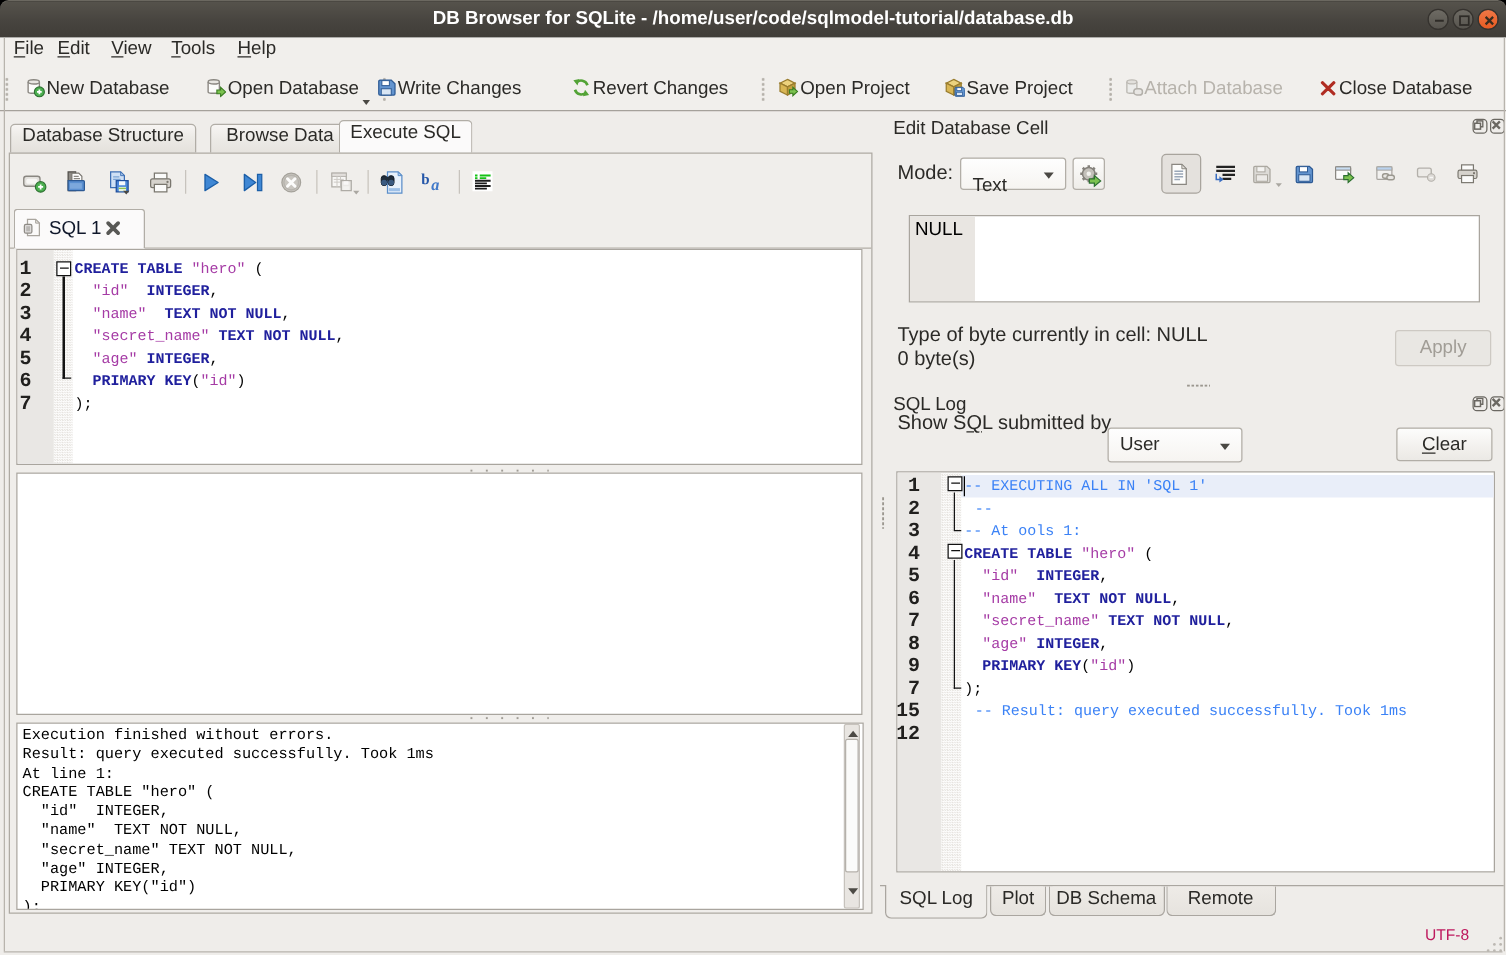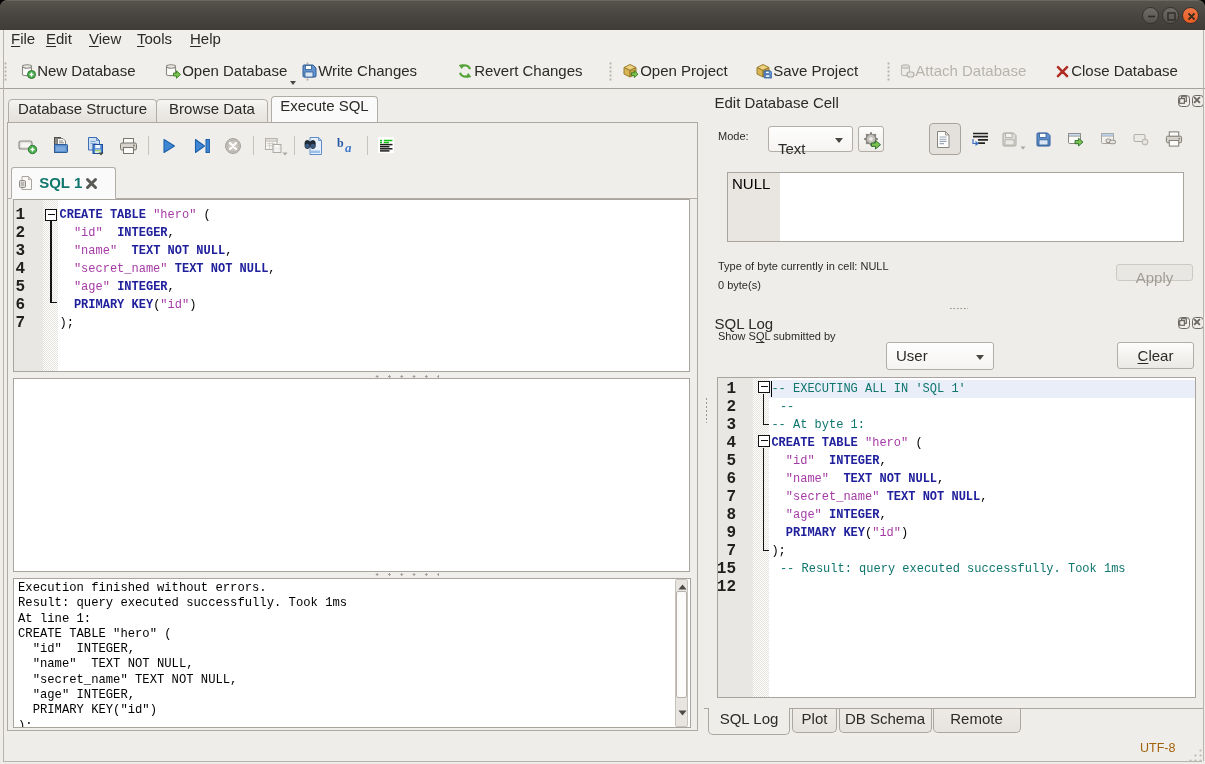--- a/index.html
+++ b/index.html
@@ -45,33 +45,33 @@
   font-family:"Liberation Mono",monospace;font-weight:bold;font-size:16px;color:#21201e}
 .gutter div{position:absolute;right:17px}
 .foldm{position:absolute;top:0;bottom:0;
   background-image:conic-gradient(#e6e3df 25%,transparent 0 50%,#e6e3df 0 75%,transparent 0);
   background-size:2px 2px}
 .code{position:absolute;font-family:"Liberation Mono",monospace;font-size:12px;
   white-space:pre;color:#000}
 .code div{position:absolute;height:18px;line-height:18px}
 .kw{color:#20209d;font-weight:bold}
 .str{color:#a53ba5}
-.cm{color:#0f766e}
+.cm{color:#3b82f6}
 .foldbox{position:absolute;width:12px;height:12px;border:1.5px solid #111;background:#fff;z-index:2}
 .foldbox::after{content:"";position:absolute;left:1.5px;right:1.5px;top:3.5px;height:1.5px;background:#111}
 .fline{position:absolute;width:1.5px;background:#141414}
 .ftick{position:absolute;height:1.5px;background:#141414}
 
 .sb{position:absolute;background:#e8e5e1;border:1px solid #c6c2bc;border-radius:2px}
 .sb .th{position:absolute;left:0px;right:0px;background:#fbfbfa;border:1px solid #b5b1ab;border-radius:2px}
 
 .dock-title{position:absolute;font-size:15px;color:#2b2a27}
 .dockbtn{position:absolute;width:12px;height:12px;border:1.6px solid #6b6862;border-radius:3.5px;background:transparent}
 .dockbtn svg{position:absolute;left:0.4px;top:0.4px}
-label,.lbl{font-size:11px;color:#2b2a27}
+label,.lbl{font-size:16px;color:#2b2a27}
 .combo{position:absolute;background:linear-gradient(#fefefe,#f6f4f1);border:1px solid #b2aea7;border-radius:3px;
   font-size:15px;color:#2b2a27}
 .combo .cap{position:absolute;top:13px;left:9px}
 .combo .car{position:absolute;width:0;height:0;border:4px solid transparent;border-top:5px solid #4a4843;right:9px;top:11px}
 .pushbtn{position:absolute;border:1px solid #b2aea7;border-radius:3px;text-align:center;
   background:linear-gradient(#fdfdfc,#f2f0ed 60%,#ebe9e5);font-size:15px;color:#2b2a27}
 .dots-h{position:absolute;width:19px;height:3px;
   background-image:radial-gradient(circle,#9b978f 0.9px,transparent 1.1px);background-size:3.5px 3px}
 .dots-w{position:absolute;width:68px;height:3px;
   background-image:radial-gradient(circle,#a09c95 1px,transparent 1.2px);background-size:12.3px 3px}
@@ -81,20 +81,21 @@
 .btab{position:absolute;font-size:15px;color:#2b2a27;text-align:center;
   border:1px solid #aaa6a0;border-top:none;border-radius:0 0 5px 5px;
   background:linear-gradient(#eeebe7,#e6e3de)}
 .btab.active{background:#efedea}
 #statusbar{position:absolute;left:0;top:736px;width:1205px;height:28px}
 </style>
 </head>
 <body>
 <div id="corner"></div>
 <div id="titlebar">
+  <div id="title-text">DB Browser for SQLite - /home/user/code/sqlmodel-tutorial/database.db</div>
   <div class="winbtn" id="btn-min" style="left:1142px">
     <svg width="13" height="13">
         <line x1="3" y1="6.5" x2="10" y2="6.5" stroke="#2e2b27" stroke-width="1.6"></line>
       </svg>
   </div>
   <div class="winbtn" id="btn-max" style="left:1162px">
     <svg width="13" height="13">
         <rect x="3" y="3" width="7" height="7" fill="none" stroke="#2e2b27" stroke-width="1.4"></rect>
       </svg>
   </div>
@@ -163,21 +164,21 @@
         <path d="M2.5 3.5 v8 c0 1.5 8 1.5 8 0 v-8" fill="#ececea" stroke="#bcb9b3" stroke-width="1.1"></path>
         <ellipse cx="6.5" cy="3.5" rx="4" ry="1.6" fill="#e2e0dc" stroke="#bcb9b3" stroke-width="1.1"></ellipse>
         <rect x="8" y="9" width="7" height="5" rx="2.5" fill="#e8e6e3" stroke="#b3b0aa" stroke-width="1.2"></rect>
       </svg> Attach Database</div>
   <div class="tbtn" style="left:1055px"><svg width="15" height="15" viewBox="0 0 15 15">
         <path d="M3 2.6 L7.5 7 L12 2.6 L12.6 3.2 L8.2 7.6 L12.6 12 L12 12.6 L7.5 8.2 L3 12.6 L2.4 12 L6.8 7.6 L2.4 3.2 Z" fill="#d03d30" stroke="#b02c22" stroke-width="1.6" stroke-linejoin="round"></path>
       </svg> Close Database</div>
 </div>
 
 <div class="tab" style="left:8px;top:99px;width:149px;height:24px;line-height:17px">Database Structure</div>
-<div class="tab" style="left:156px;top:99px;width:112px;height:28px;line-height:17px">Browse Data</div>
+<div class="tab" style="left:168px;top:99px;width:112px;height:28px;line-height:17px">Browse Data</div>
 <div class="tab active" style="left:271px;top:96px;width:107px;height:27px;line-height:18px">Execute SQL</div>
 
 <div id="lpanel"></div>
 
 <div id="sqltoolbar" class="abs" style="left:0;top:131px;width:698px;height:30px">
   <svg class="abs" style="left:18px;top:7px" width="20" height="17" viewBox="0 0 20 17">
       <rect x="1" y="3" width="13" height="8" rx="2" fill="#e3e1dd" stroke="#8a8781" stroke-width="1.1"></rect>
       <rect x="3" y="5" width="9" height="4" rx="1.5" fill="#f7f6f4"></rect>
       <circle cx="14.5" cy="11.5" r="4.2" fill="#4caf50" stroke="#2d7031" stroke-width="0.9"></circle>
       <path d="M14.5 9.5 v4 M12.5 11.5 h4" stroke="#fff" stroke-width="1.4"></path>
@@ -265,21 +266,21 @@
     </svg>
 </div>
 
 <div class="tab active" style="left:11px;top:167px;width:105px;height:32px;line-height:30px;border-radius:3px 3px 0 0;text-align:left;z-index:3;white-space:nowrap">
   <svg width="15" height="16" viewBox="0 0 15 16" style="margin-left:6px;vertical-align:-3px">
       <path d="M4 1.5 h6.5 l3 3 V14.5 H4 Z" fill="#fbfaf9" stroke="#a9a59e" stroke-width="1"></path>
       <path d="M10.5 1.5 l3 3 h-3 Z" fill="#e4e1dc" stroke="#a9a59e" stroke-width="0.8"></path>
       <rect x="1.5" y="5.5" width="6" height="7" rx="1.2" fill="#dcdad9" stroke="#8f8c86" stroke-width="1"></rect>
       <rect x="3" y="7" width="3" height="4" fill="#b9b7b4"></rect>
     </svg>
-  <span style="font-weight:bold;color:#0f766e;margin-left:2px">SQL 1</span>
+  <span style="font-weight:normal;color:#0f172a;margin-left:2px">SQL 1</span>
   <svg width="13" height="13" style="margin-left:-1px;vertical-align:-2px">
       <path d="M2.5 2.5 L10.5 10.5 M10.5 2.5 L2.5 10.5" stroke="#585855" stroke-width="3" stroke-linecap="round"></path>
     </svg>
 </div>
 <div class="abs" style="left:8px;top:198px;width:689px;height:1px;background:#b1ada6"></div>
 
 <div class="box" id="led" style="left:13px;top:199px;width:677px;height:173px">
   <div class="gutter" style="width:29px">
     <div style="left:1.5px;top:6px;line-height:18px">1</div>
     <div style="left:1.5px;top:24px;line-height:18px">2</div>
@@ -413,21 +414,21 @@
     </svg>
 </div>
 
 <div class="box" style="left:727px;top:172px;width:457px;height:70px">
   <div style="position:absolute;left:0;top:0;bottom:0;width:52px;background:#e9e6e2"></div>
   <div style="position:absolute;left:4px;top:2px;font-size:15px;color:#000">NULL</div>
 </div>
 
 <div class="lbl abs" style="left:718px;top:260px">Type of byte currently in cell: NULL</div>
 <div class="lbl abs" style="left:718px;top:279px">0 byte(s)</div>
-<div class="pushbtn" style="left:1116px;top:264px;width:77px;height:17px;line-height:26px;color:#a19d96;background:#e9e7e3;border-color:#cdc9c3">Apply</div>
+<div class="pushbtn" style="left:1116px;top:264px;width:77px;height:29px;line-height:26px;color:#a19d96;background:#e9e7e3;border-color:#cdc9c3">Apply</div>
 
 <div class="dots-h" style="left:948.5px;top:307px"></div>
 
 <div class="dock-title" style="left:714.5px;top:315px">SQL Log</div>
 <div class="dockbtn" style="left:1178px;top:317px">
     <svg width="8" height="8" viewBox="0 0 8 8">
       <rect x="2.6" y="0.7" width="4.7" height="4.7" fill="none" stroke="#6b6862" stroke-width="1.2"></rect>
       <rect x="0.7" y="2.6" width="4.7" height="4.7" fill="#f1efec" stroke="#6b6862" stroke-width="1.2"></rect>
     </svg>
   </div>
@@ -464,21 +465,21 @@
   <div class="fline" style="left:44.5px;top:15.5px;height:30px"></div>
   <div class="ftick" style="left:44.5px;top:45.5px;width:6px"></div>
   <div class="fline" style="left:44.5px;top:69.5px;height:103px"></div>
   <div class="ftick" style="left:44.5px;top:171.5px;width:6px"></div>
   <div class="foldbox" style="left:40px;top:3.4px"></div>
   <div class="foldbox" style="left:40px;top:57.4px"></div>
   <div style="position:absolute;left:52.5px;top:3px;width:1.5px;height:16px;background:#000"></div>
   <div class="code" style="left:53.4px;top:2px">
     <div style="top:0"><span class="cm">-- EXECUTING ALL IN 'SQL 1'</span></div>
     <div style="top:18px;left:8.5px"><span class="cm">--</span></div>
-    <div style="top:36px"><span class="cm">-- At byte 1:</span></div>
+    <div style="top:36px"><span class="cm">-- At ools 1:</span></div>
     <div style="top:54px"><span class="kw">CREATE TABLE</span> <span class="str">"hero"</span> (</div>
     <div style="top:72px">  <span class="str">"id"</span>  <span class="kw">INTEGER</span>,</div>
     <div style="top:90px">  <span class="str">"name"</span>  <span class="kw">TEXT NOT NULL</span>,</div>
     <div style="top:108px">  <span class="str">"secret_name"</span> <span class="kw">TEXT NOT NULL</span>,</div>
     <div style="top:126px">  <span class="str">"age"</span> <span class="kw">INTEGER</span>,</div>
     <div style="top:144px">  <span class="kw">PRIMARY KEY</span>(<span class="str">"id"</span>)</div>
     <div style="top:162px">);</div>
     <div style="top:180px;left:8.5px"><span class="cm">-- Result: query executed successfully. Took 1ms</span></div>
   </div>
 </div>
@@ -486,21 +487,21 @@
 <div class="abs" style="left:704px;top:708px;width:499px;height:1px;background:#aaa6a0"></div>
 <div class="btab active" style="left:708px;top:708px;width:82px;height:26.5px;line-height:21px">SQL Log</div>
 <div class="btab" style="left:792px;top:709px;width:45px;height:24px;line-height:19px">Plot</div>
 <div class="btab" style="left:838.5px;top:709px;width:93px;height:24px;line-height:19px">DB Schema</div>
 <div class="btab" style="left:932.5px;top:709px;width:88px;height:24px;line-height:19px">Remote</div>
 
 <div class="abs" style="left:3px;top:30px;width:1px;height:731px;background:#b8b4ad"></div>
 <div class="abs" style="left:1202.5px;top:30px;width:1px;height:731px;background:#b8b4ad"></div>
 <div class="abs" style="left:3px;top:761px;width:1199px;height:1px;background:#b8b4ad"></div>
 <div id="statusbar">
-  <span style="position:absolute;left:1140px;top:5px;font-size:12.5px;color:#a16207">UTF-8</span>
+  <span style="position:absolute;left:1140px;top:5px;font-size:12.5px;color:#be185d">UTF-8</span>
   <svg width="15" height="15" style="position:absolute;left:1188px;top:12px">
       <g fill="#bcb8b2">
         <circle cx="12.5" cy="2.5" r="1.1"></circle>
         <circle cx="12.5" cy="7.5" r="1.1"></circle>
         <circle cx="12.5" cy="12.5" r="1.1"></circle>
         <circle cx="7.5" cy="7.5" r="1.1"></circle>
         <circle cx="7.5" cy="12.5" r="1.1"></circle>
         <circle cx="2.5" cy="12.5" r="1.1"></circle>
       </g>
     </svg>

